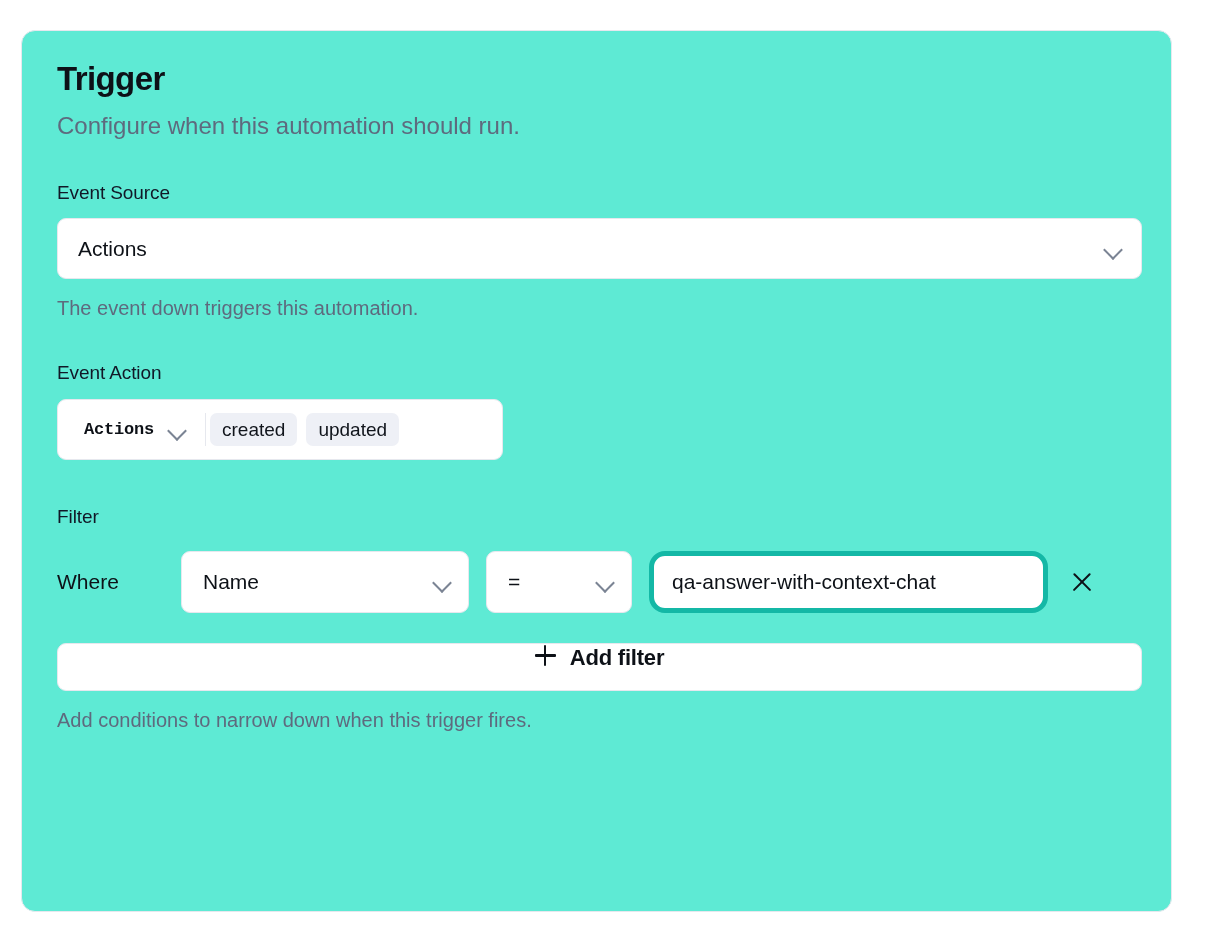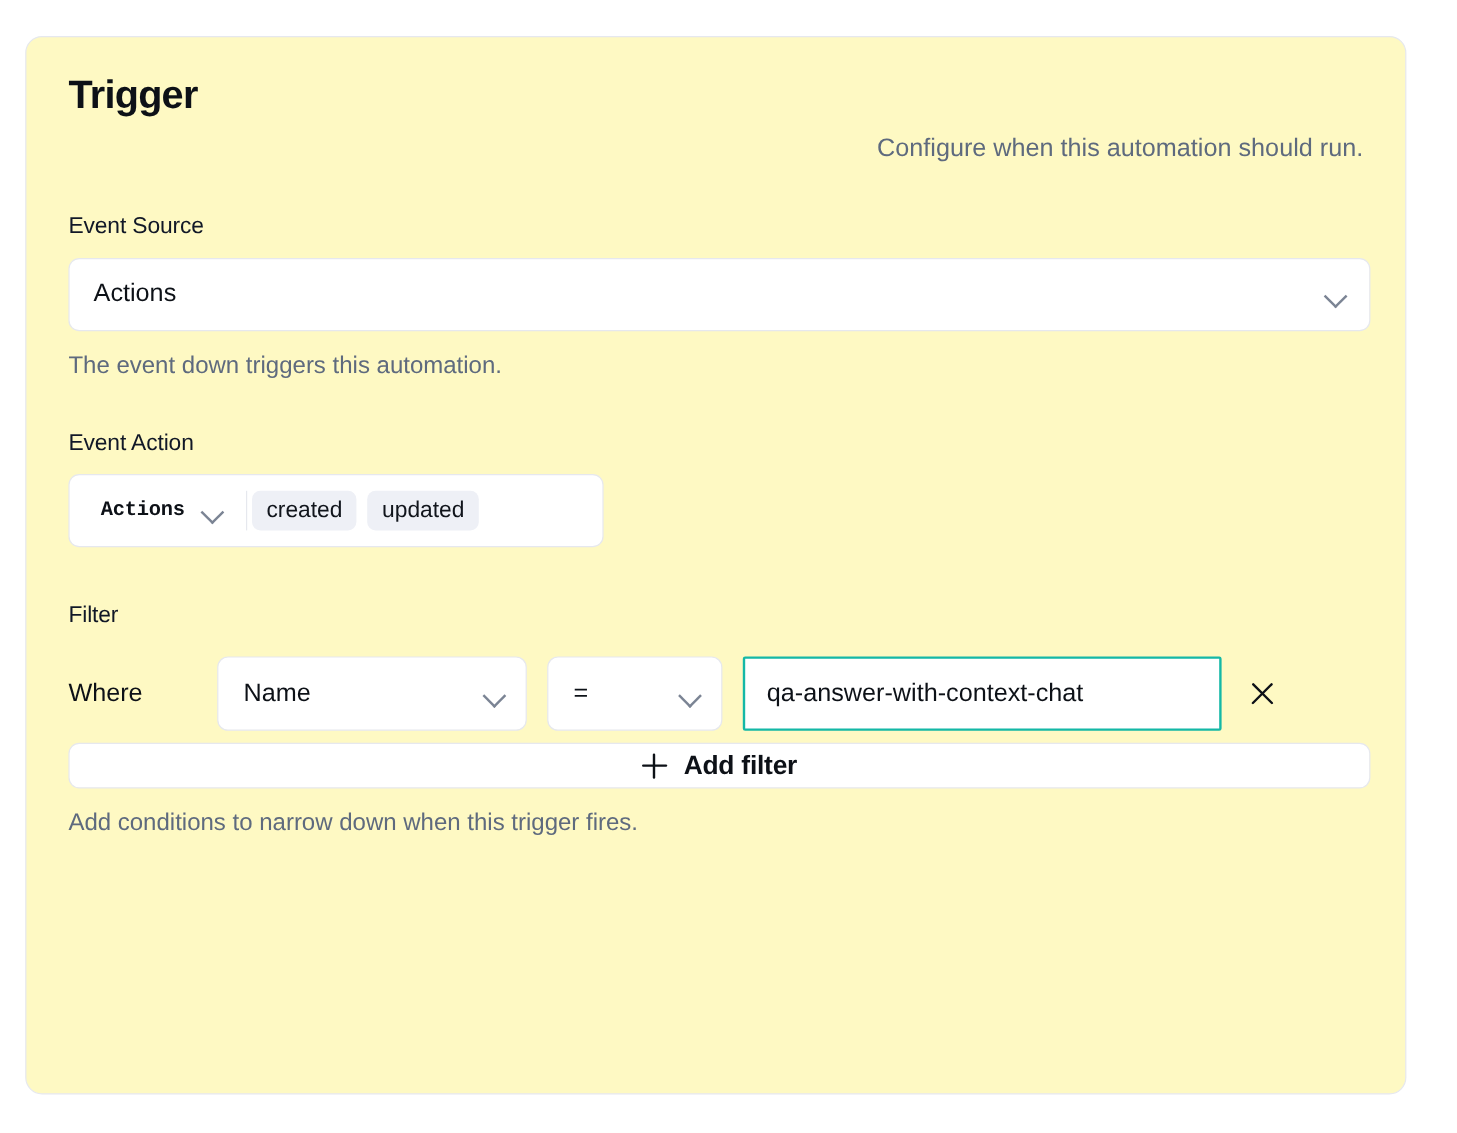--- a/index.html
+++ b/index.html
@@ -24,41 +24,40 @@
   }
 
   
   .card {
     position: absolute;
     left: 21px;
     top: 30px;
     width: 1151px;
     height: 882px;
     box-sizing: border-box;
-    background: #fef9c3;
+    background: #5eead4;
     border: 1px solid #e6e8ee;
     border-radius: 14px;
     padding: 28px 35px 0 35px;
   }
 
   .card-title {
     font-size: 33px;
     font-weight: bold;
     letter-spacing: -0.6px;
     color: #0d1117;
     margin: 0;
     line-height: 1.2;
   }
 
   .card-subtitle {
-    font-size: 21px;
+    font-size: 24px;
     color: #5e6a7e;
     margin: 12px 0 0 0;
     line-height: 1.25;
-    text-align: right;
   }
 
   
   .field {
     margin-top: 41px;
   }
   .field.filter-field {
     margin-top: 46px;
   }
 
@@ -181,33 +180,33 @@
     box-sizing: border-box;
     border: 1px solid #e6e8ee;
     border-radius: 9px;
     background: #ffffff;
     display: flex;
     align-items: center;
     justify-content: space-between;
     padding: 0 16px 0 21px;
     cursor: pointer;
   }
-  .select-name { width: 258px; flex: none; gap: 40px; }
+  .select-name { width: 288px; flex: none; gap: 40px; }
   .select-op   { width: 146px; flex: none; margin-left: 17px; }
   .select-mid .value {
     font-size: 21px;
     color: #0d1117;
   }
   .filter-value-input {
     margin-left: 17px;
     width: 399px;
     height: 62px;
     box-sizing: border-box;
-    border: 2px solid #14b8a6;
-    border-radius: 2px;
+    border: 5px solid #14b8a6;
+    border-radius: 16px;
     background: #ffffff;
     font-family: "Liberation Sans", sans-serif;
     font-size: 21px;
     color: #0d1117;
     padding: 0 14px 0 18px;
     outline: none;
   }
   .remove-btn {
     margin-left: 16px;
     width: 36px;
@@ -228,29 +227,29 @@
     width: 24px;
     height: 2.4px;
     background: #0d1117;
     border-radius: 1px;
   }
   .remove-btn::before { transform: rotate(45deg); }
   .remove-btn::after  { transform: rotate(-45deg); }
 
   
   .add-filter {
-    margin-top: 10px;
+    margin-top: 30px;
     width: 1085px;
-    height: 38px;
+    height: 48px;
     box-sizing: border-box;
     border: 1px solid #e6e8ee;
     border-radius: 9px;
     background: #ffffff;
     display: flex;
-    align-items: center;
+    align-items: flex-start;
     justify-content: center;
     gap: 14px;
     cursor: pointer;
     font-family: "Liberation Sans", sans-serif;
   }
   .plus-icon {
     position: relative;
     width: 21px;
     height: 21px;
     flex: none;

